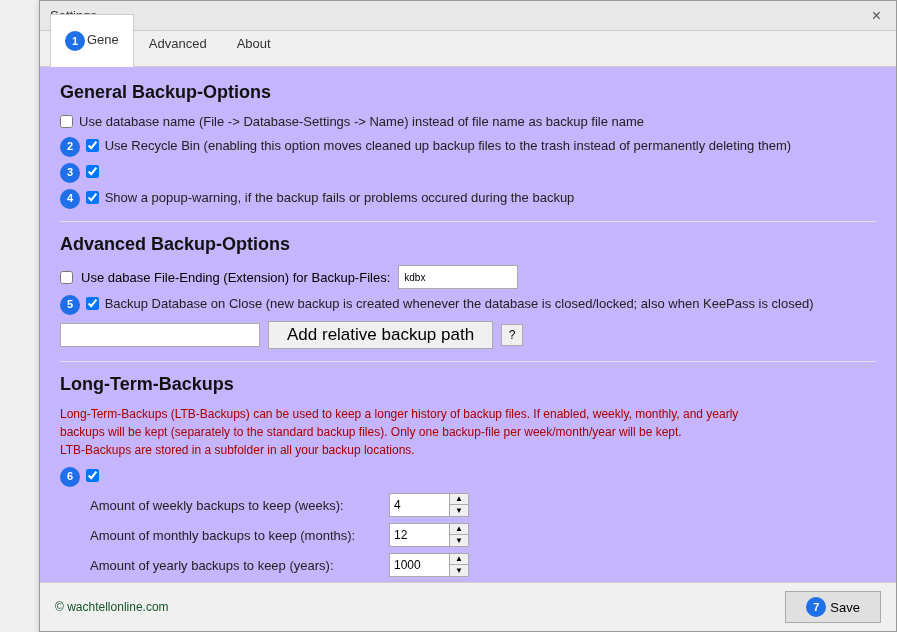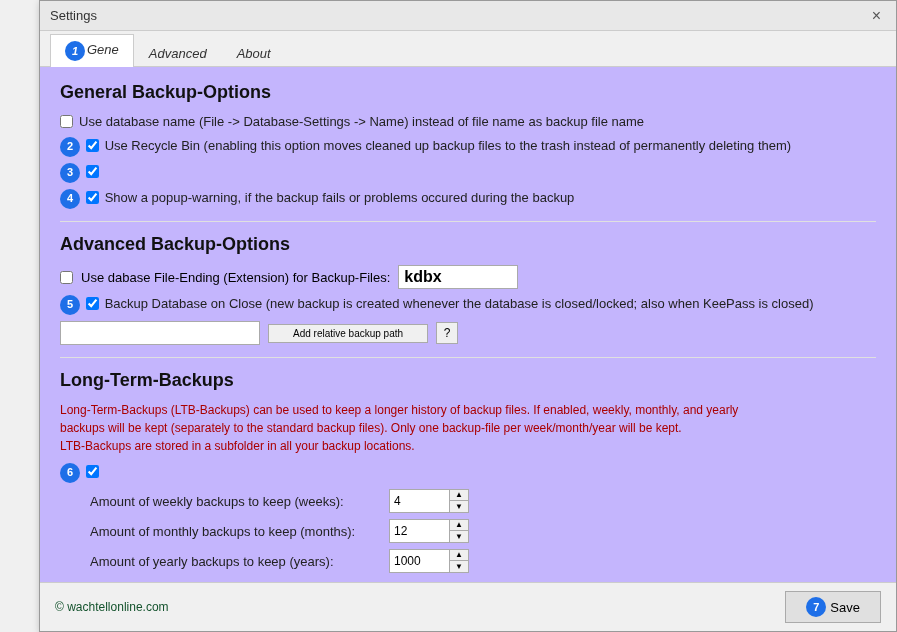--- a/index.html
+++ b/index.html
@@ -47,30 +47,29 @@
     }
     .tab-bar {
       background: #f0f0f0;
       border-bottom: 1px solid #ccc;
       padding: 0 10px;
       display: flex;
       align-items: flex-end;
       height: 36px;
     }
     .tab {
-      padding: 6px 14px;
+      padding: 16px 14px;
       cursor: pointer;
       border: 1px solid transparent;
       border-bottom: none;
       font-size: 13px;
       color: #333;
       background: transparent;
       position: relative;
       top: 1px;
-      font-style: italic;
     }
     .tab.active {
       background: #fff;
       border-color: #ccc;
       border-bottom-color: #fff;
       font-weight: normal;
     }
     .step-badge {
       display: inline-flex;
       align-items: center;
@@ -119,36 +118,35 @@
     .inline-row {
       display: flex;
       align-items: center;
       gap: 8px;
       margin-bottom: 6px;
     }
     .text-input {
       height: 24px;
       border: 1px solid #aaa;
       padding: 2px 5px;
-      font-size: 16px;
+      font-size: 10px;
       background: #fff;
-      font-weight: bold;
     }
     .ext-input {
       width: 120px;
     }
     .path-input {
       width: 200px;
     }
     .add-path-btn {
-      padding: 3px 24px;
-      background: #f0f0f0;
-      border: 1px solid #aaa;
-      cursor: pointer;
-      font-size: 10px;
+      padding: 3px 18px;
+      background: #f0f0f0;
+      border: 1px solid #aaa;
+      cursor: pointer;
+      font-size: 17px;
     }
     .help-btn {
       width: 22px;
       height: 22px;
       background: #f0f0f0;
       border: 1px solid #aaa;
       cursor: pointer;
       font-size: 12px;
       display: flex;
       align-items: center;

